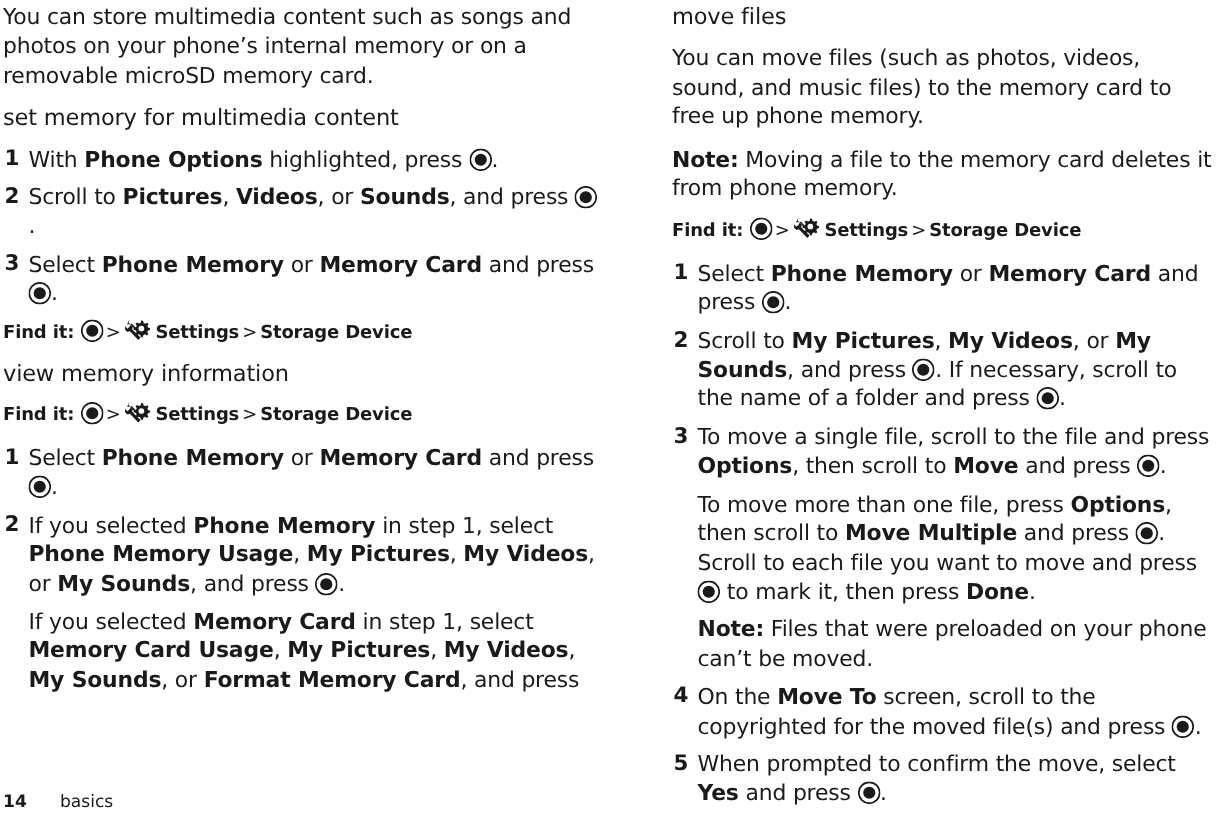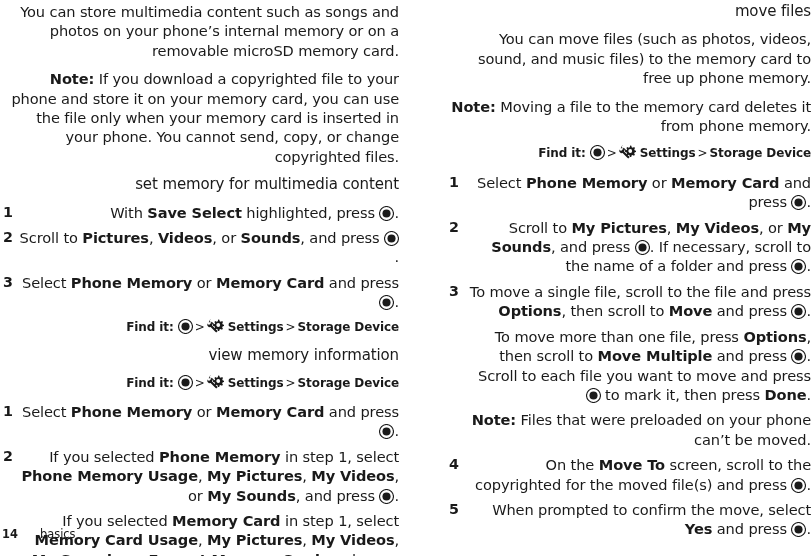--- a/index.html
+++ b/index.html
@@ -22,21 +22,20 @@
     box-sizing: border-box;
   }
   .columns {
     position: absolute;
     left: 0;
     top: 0;
     width: 811px;
     height: 534px;
     display: flex;
     gap: 0px;
-    text-align: right;
   }
   .col {
     box-sizing: border-box;
   }
   .col-left {
     width: 411px;
     padding: 2px 12px 0 2px;
   }
   .col-right {
     width: 400px;
@@ -126,28 +125,25 @@
 </head>
 <body>
 
 <div id="page">
   <div class="columns">
 
     <div class="col col-left">
 
       <p class="para">You can store multimedia content such as songs and photos on your phone’s internal memory or on a removable microSD memory card.</p>
 
-      <p class="para">
-        <b>Note:</b><span> If you download a copyrighted file to your phone and store it on your memory card, you can use the file only when your memory card is inserted in your phone. You cannot send, copy, or change copyrighted files.</span>
-      </p>
 
       <h2 class="section-head">set memory for multimedia content</h2>
 
       <ol class="steps">
-          <li><span class="num">1</span><span><span>With </span><span class="b">Save Select</span><span> highlighted, press </span><span class="icon icon-select"><svg viewBox="0 0 20 20" width="15" height="15">
+          <li><span class="num">1</span><span><span>With </span><span class="b">Phone Options</span><span> highlighted, press </span><span class="icon icon-select"><svg viewBox="0 0 20 20" width="15" height="15">
                   <circle cx="10" cy="10" r="9.3" fill="none" stroke="#1a1a1a" stroke-width="1.5"></circle>
                   <circle cx="10" cy="10" r="6.6" fill="none" stroke="#ffffff" stroke-width="1.3"></circle>
                   <circle cx="10" cy="10" r="5.4" fill="#1a1a1a"></circle>
                 </svg></span><span>.</span></span></li>
           <li><span class="num">2</span><span><span>Scroll to </span><span class="b">Pictures</span><span>, </span><span class="b">Videos</span><span>, or </span><span class="b">Sounds</span><span>, and press </span><span class="icon icon-select"><svg viewBox="0 0 20 20" width="15" height="15">
                   <circle cx="10" cy="10" r="9.3" fill="none" stroke="#1a1a1a" stroke-width="1.5"></circle>
                   <circle cx="10" cy="10" r="6.6" fill="none" stroke="#ffffff" stroke-width="1.3"></circle>
                   <circle cx="10" cy="10" r="5.4" fill="#1a1a1a"></circle>
                 </svg></span><span>.</span></span></li>
           <li><span class="num">3</span><span><span>Select </span><span class="b">Phone Memory</span><span> or </span><span class="b">Memory Card</span><span> and press </span><span class="icon icon-select"><svg viewBox="0 0 20 20" width="15" height="15">

